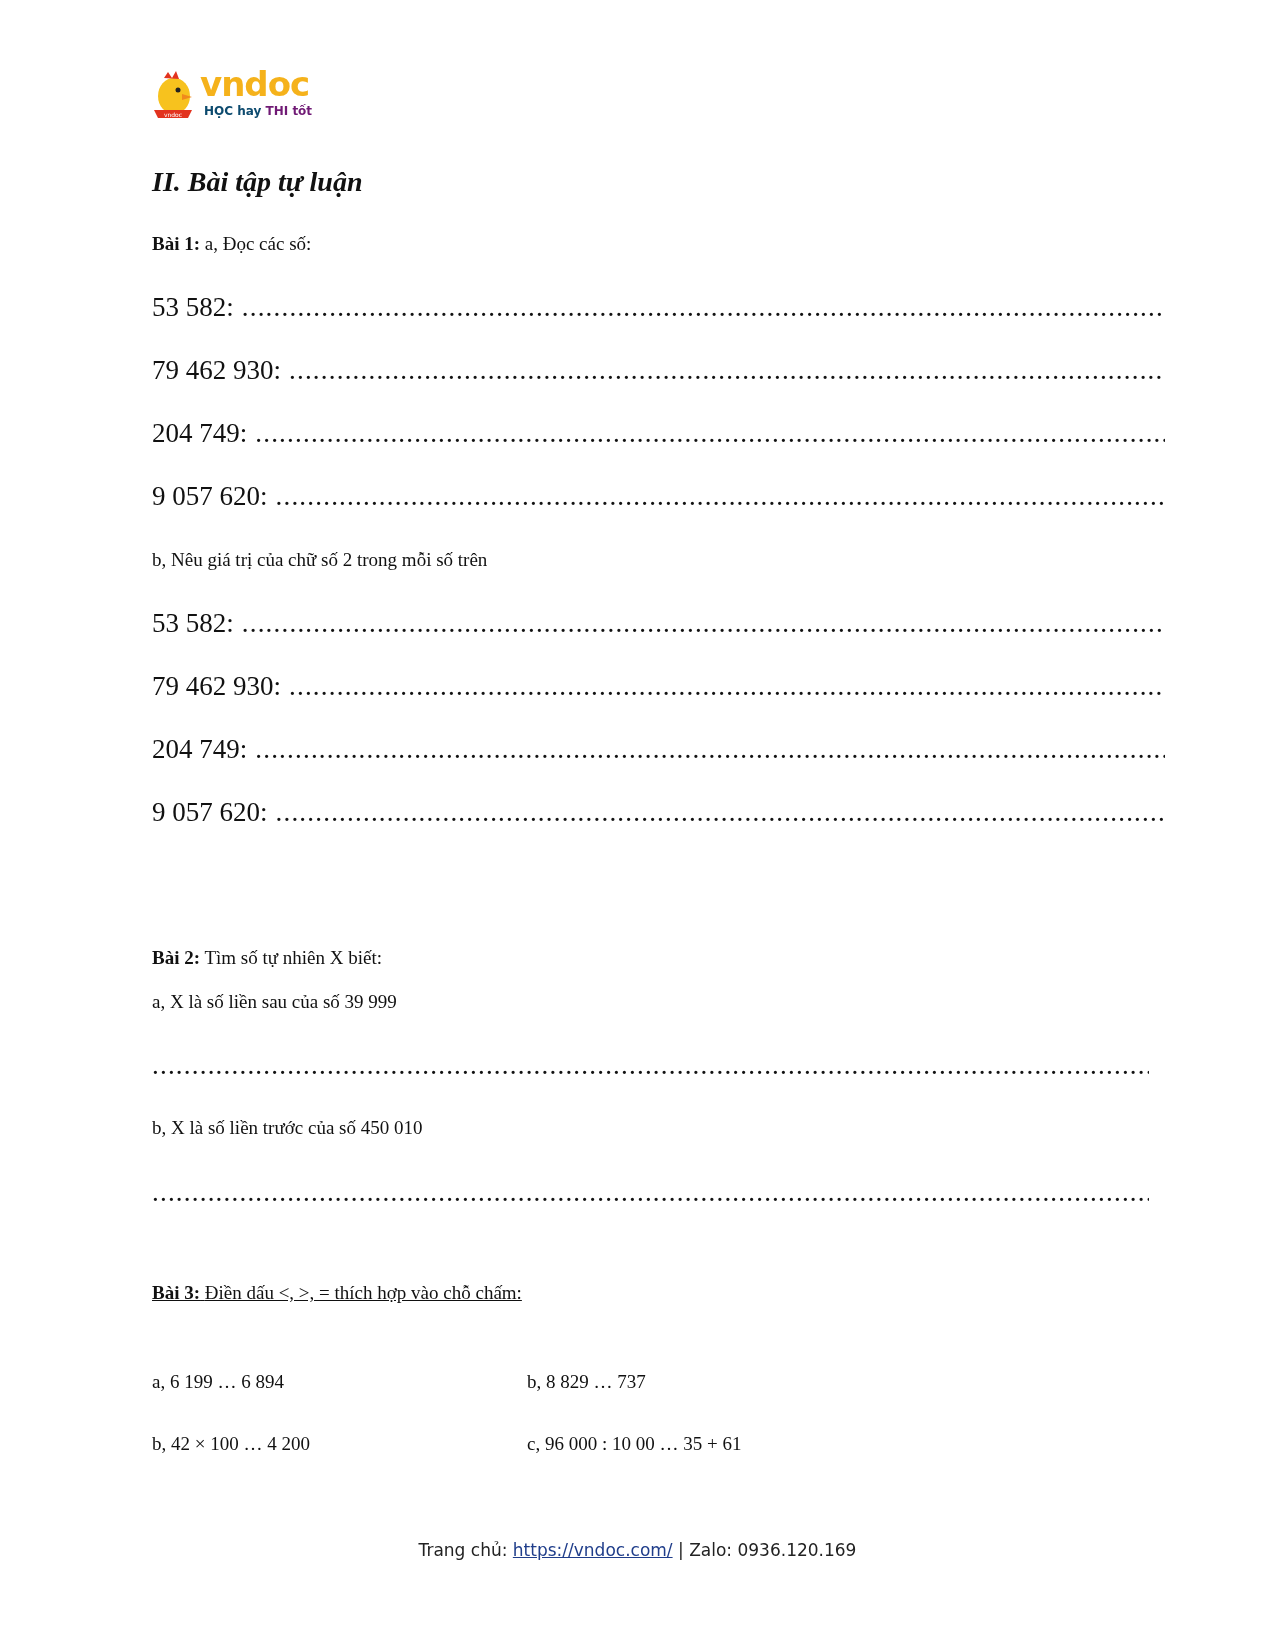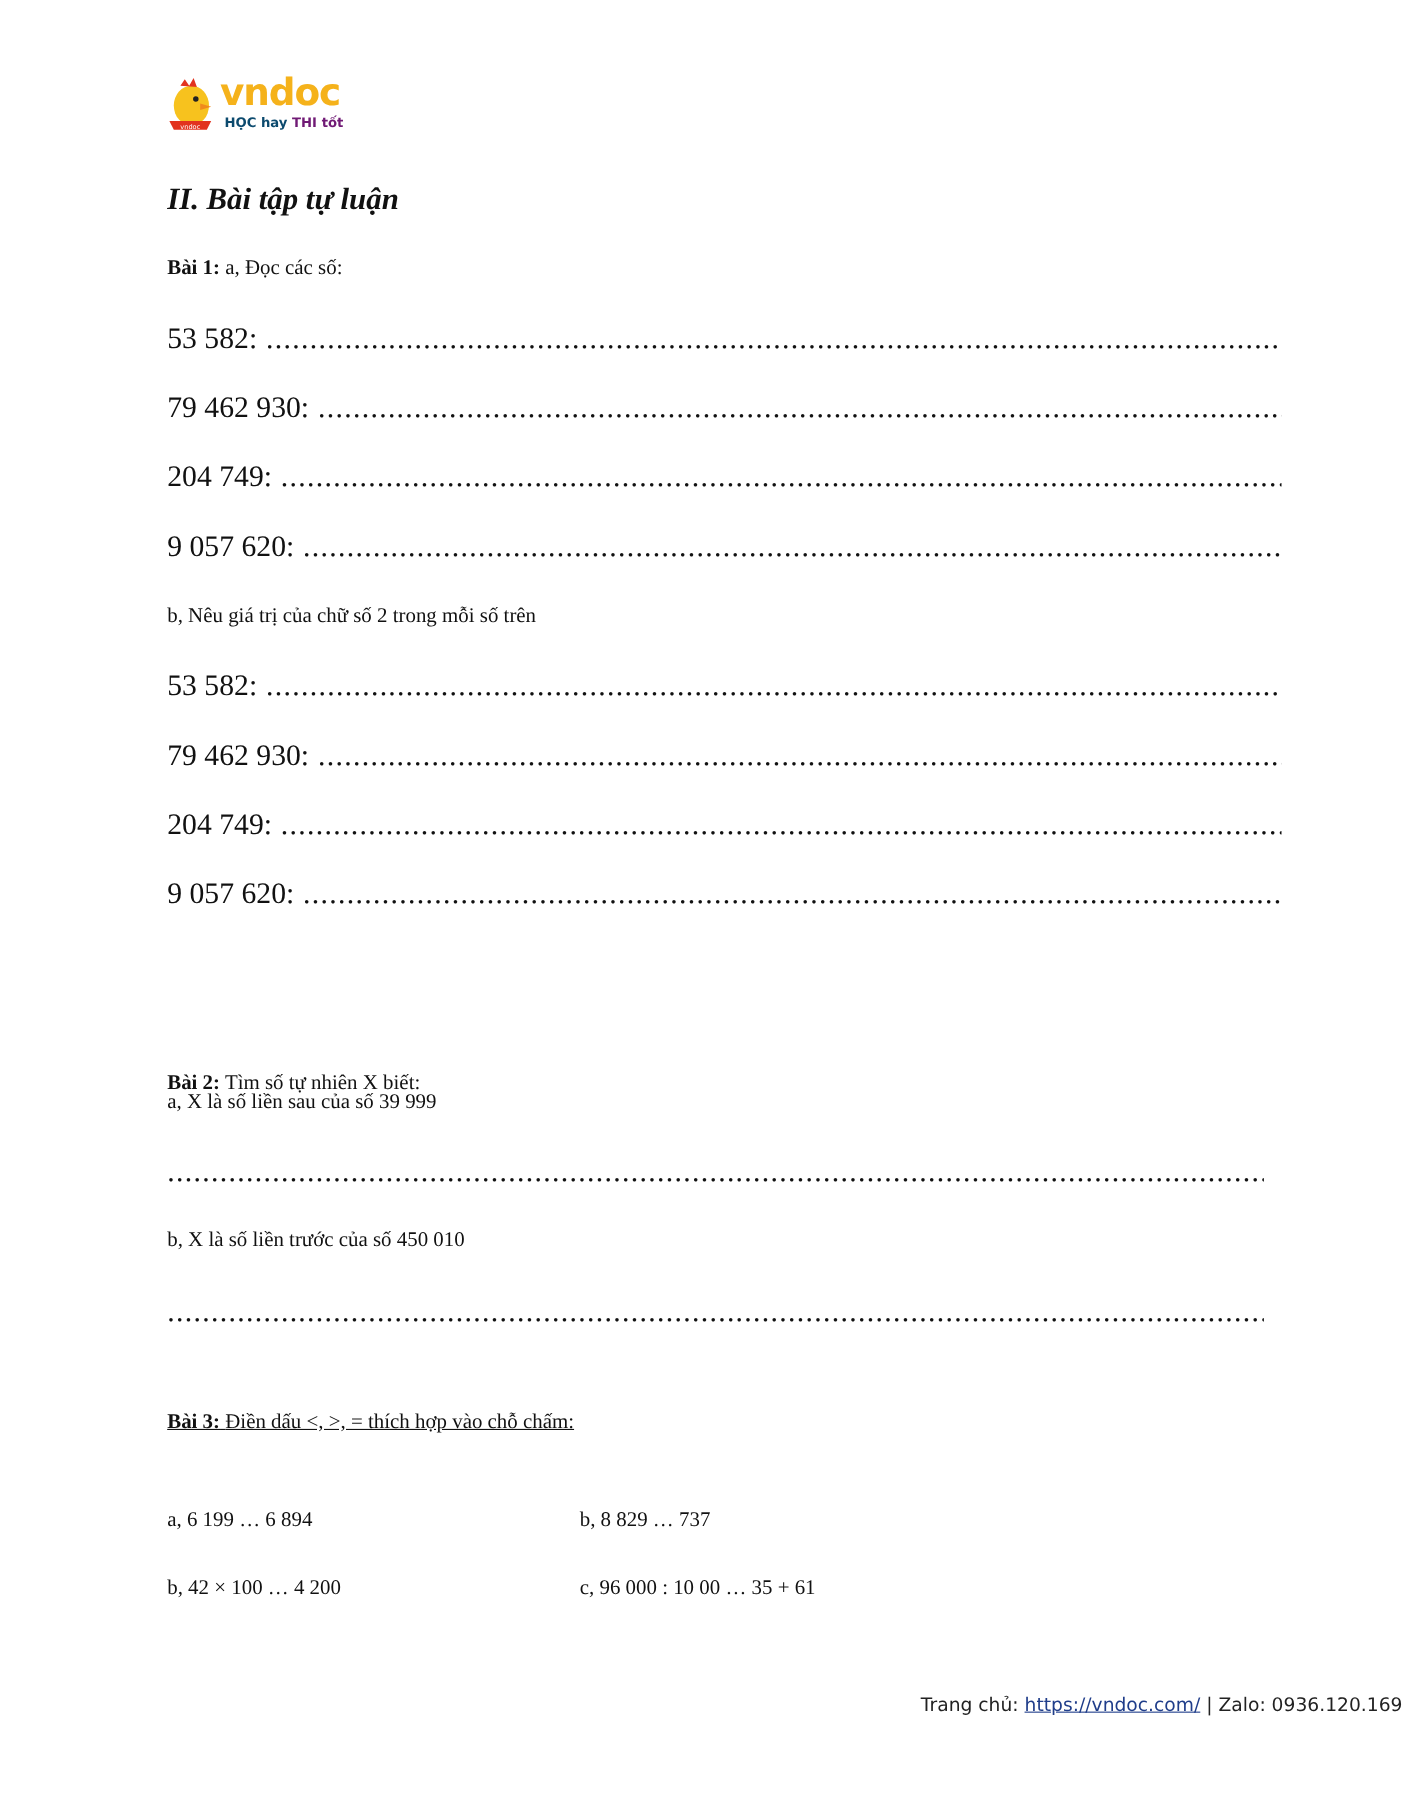--- a/index.html
+++ b/index.html
@@ -22,21 +22,21 @@
   .logo-mascot { position: absolute; left: 0; top: 4px; width: 46px; height: 52px; }
   .logo-word { position: absolute; left: 50px; top: -2px; font-family: "DejaVu Sans", sans-serif;
                font-weight: bold; font-size: 34px; color: #f5b21b; letter-spacing: -1px; }
   .logo-tag { position: absolute; left: 54px; top: 38px; font-family: "DejaVu Sans", sans-serif;
               font-weight: bold; font-size: 12px; white-space: nowrap; }
   .logo-tag .g { color: #0c4a6e; }
   .logo-tag .r { color: #701a75; }
 
   .col2 { position: absolute; left: 527px; }
 
-  .footer { position: absolute; left: 0; width: 1275px; top: 1540px; text-align: right;
+  .footer { position: absolute; left: 0; width: 1275px; top: 1540px; text-align: center;
             font-family: "DejaVu Sans", "Liberation Sans", sans-serif; font-size: 17px; color: #222; }
   .footer a { color: #1f3d8a; text-decoration: underline; }
 </style>
 </head>
 <body>
 
 <div class="abs logo">
   <svg class="logo-mascot" viewBox="0 0 46 52">
     <ellipse cx="24" cy="26" rx="16" ry="18" fill="#f7c21e"></ellipse>
     <path d="M14 8 L18 2 L22 8 L26 1 L29 9 Z" fill="#e2331f"></path>
@@ -85,21 +85,21 @@
 </div>
 <div class="fill-row" style="top:733px;">
   <span class="lead">204 749:</span>
   <span class="leader"></span>
 </div>
 <div class="fill-row" style="top:796px;">
   <span class="lead">9 057 620:</span>
   <span class="leader"></span>
 </div>
 
-<div class="line" style="top:969px;">
+<div class="line" style="top:942px;">
   <span class="bold">Bài 2:</span>
   <span>Tìm số tự nhiên X biết:</span>
 </div>
 <div class="line" style="top:986px;">a, X là số liền sau của số 39 999</div>
 <div class="full-dots" style="top:1049px;"></div>
 <div class="line" style="top:1112px;">b, X là số liền trước của số 450 010</div>
 <div class="full-dots" style="top:1176px;"></div>
 
 <div class="line" style="top:1277px;text-decoration:underline;">
   <span class="bold">Bài 3:</span>

